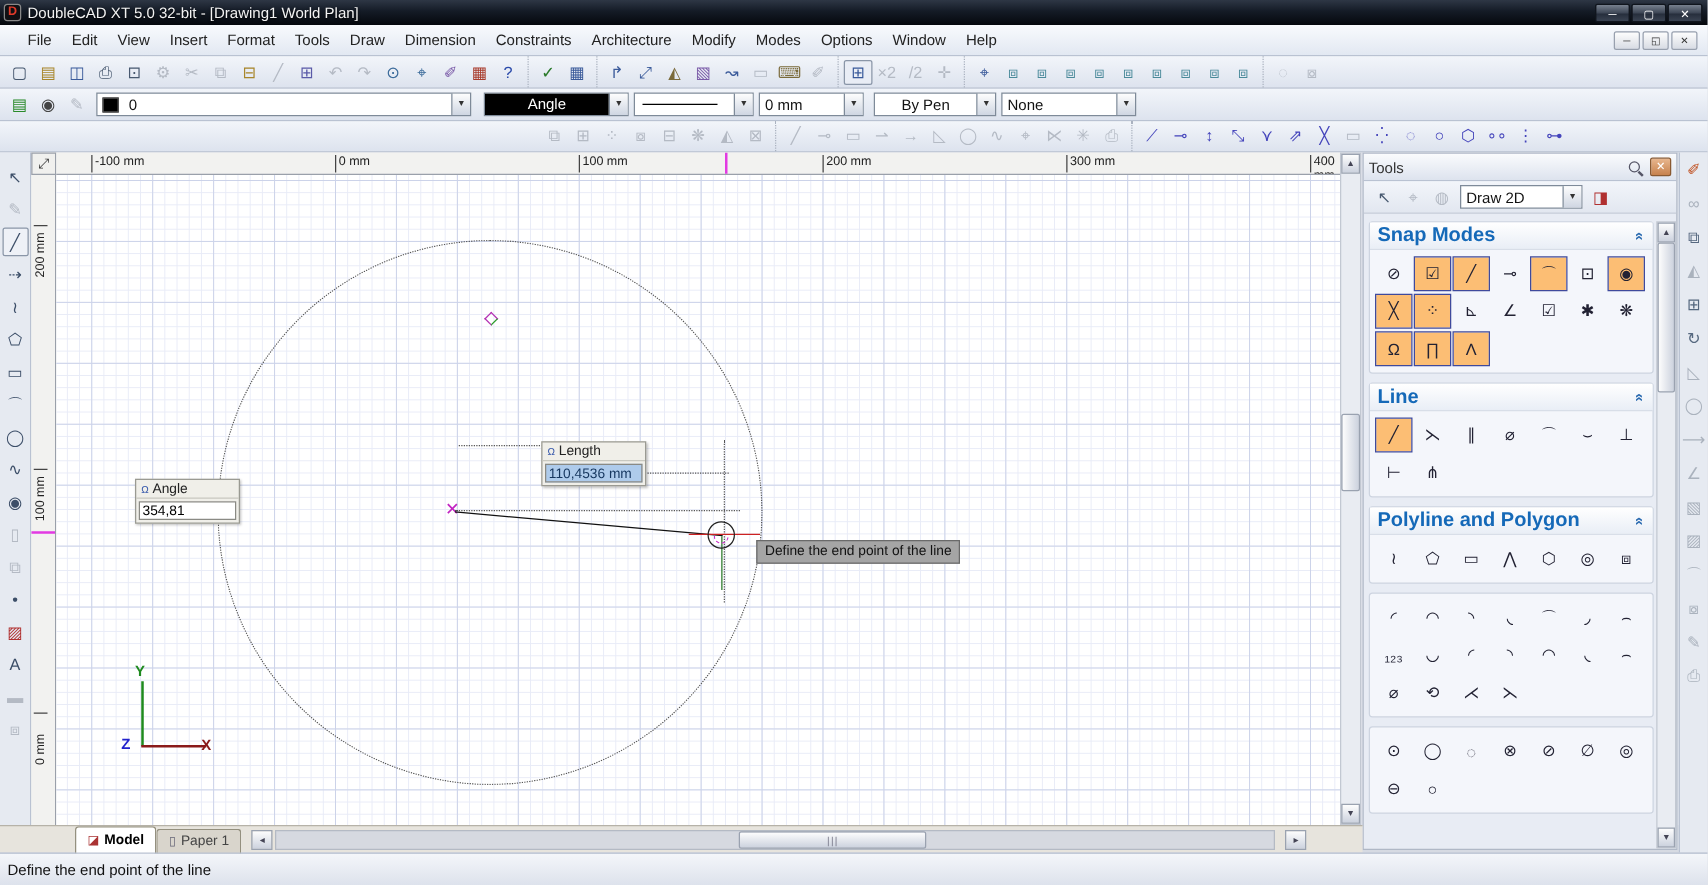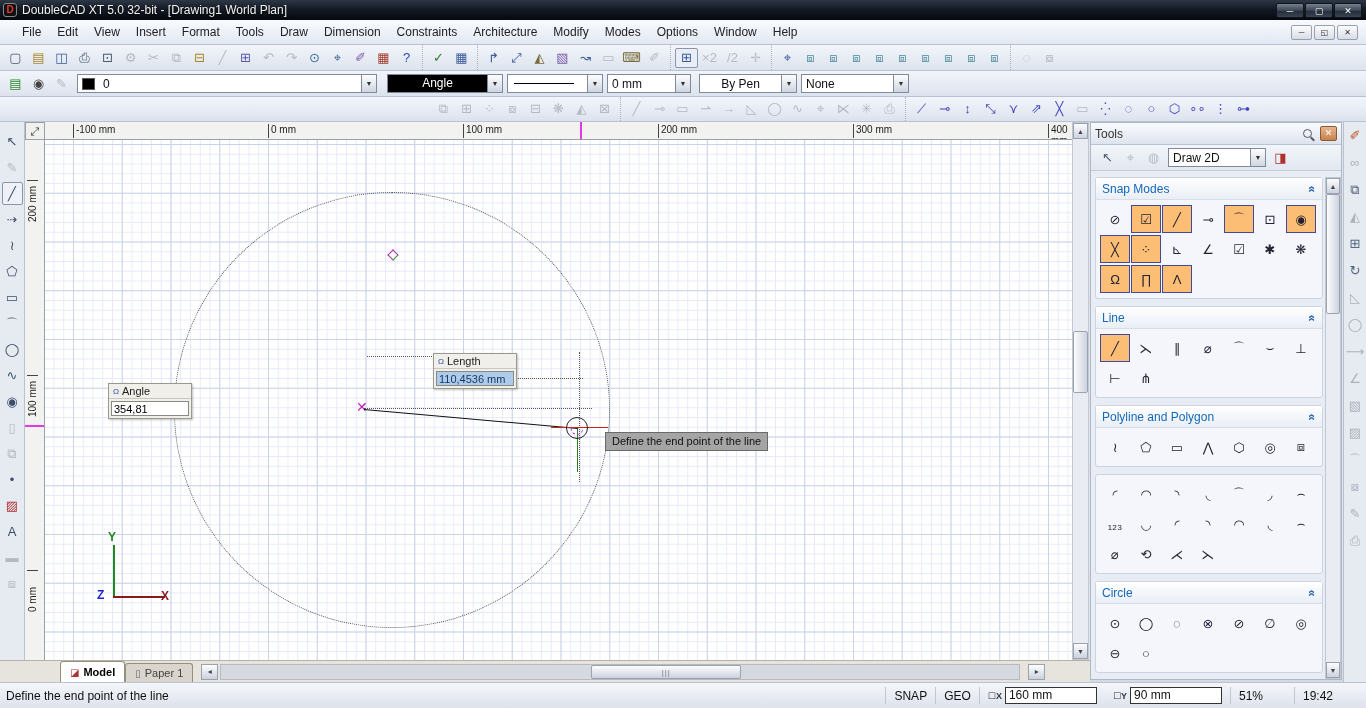--- a/index.html
+++ b/index.html
@@ -81,21 +81,21 @@
   #tools-panel{position:absolute;left:1090px;top:0;width:252px;height:558px;background:#e8ecf4;border:1px solid #b0b8c6;overflow:hidden;}
   #panel-title{height:22px;background:linear-gradient(180deg,#fafbfd,#dde3ee);border-bottom:1px solid #b9c2d2;display:flex;align-items:center;padding:0 4px;font-size:12px;color:#333;}
   #panel-title .mag{width:9px;height:9px;border:1.5px solid #556;border-radius:50%;position:relative;margin-left:auto;margin-right:8px;}
   #panel-title .mag::after{content:'';position:absolute;width:5px;height:2px;background:#556;transform:rotate(45deg);left:6px;top:8px;}
   #panel-close{width:17px;height:15px;background:linear-gradient(180deg,#e8b68e,#c7824e);border:1px solid #8a5a32;color:#fff;font-size:9px;line-height:13px;text-align:center;border-radius:2px;}
   #panel-toolbar{height:26px;display:flex;align-items:center;gap:3px;padding:0 5px;border-bottom:1px solid #c5ccd8;background:linear-gradient(180deg,#f2f5fa,#e2e7f0);}
   #panel-combo{width:98px;}
   #panel-content{position:absolute;left:4px;top:54px;width:228px;bottom:0;}
   .section{background:#f4f6fb;border:1px solid #cdd4e0;border-radius:3px;margin-bottom:7px;}
   .sec-hd{height:22px;display:flex;align-items:center;padding:0 6px;background:linear-gradient(180deg,#ffffff,#e9eef6);border-bottom:1px solid #d8dee8;}
-  .sec-title{color:#1569b8;font-weight:normal;font-size:12px;}
+  .sec-title{color:#1569b8;font-weight:bold;font-size:16px;}
   .chev{margin-left:auto;color:#2a6ab0;font-weight:bold;transform:rotate(90deg);font-size:12px;}
   .grid7{display:grid;grid-template-columns:repeat(7,28px);gap:4px 3px;padding:6px 5px;}
   .cell{width:28px;height:26px;display:flex;align-items:center;justify-content:center;font-size:13px;color:#223;}
   .cell.active{background:#fcbe74;outline:1px solid #3f4a9c;}
   #panel-scroll{position:absolute;left:234px;top:54px;width:16px;bottom:0;background:#e9ecf2;border:1px solid #c2c8d2;}
   #pthumb{position:absolute;left:0;top:16px;width:14px;height:120px;background:linear-gradient(90deg,#fdfdfd,#ccd2de);border:1px solid #9aa2b0;border-radius:2px;}
   
   #right-strip{position:absolute;left:1343px;top:0;width:23px;height:560px;background:#e6eaf1;border-left:1px solid #b9c2d2;display:flex;flex-direction:column;align-items:center;padding-top:4px;gap:7px;}
   .rti{width:20px;height:20px;line-height:20px;text-align:center;font-size:13px;color:#56687f;}
   .rti.disabled{color:#aab2bd;}
@@ -464,24 +464,20 @@
             <span class="cell" data-name="arc-semicircle-icon">◠</span>
             <span class="cell" data-name="arc-rotated-icon">◟</span>
             <span class="cell" data-name="arc-ellipse-arc-icon">⌢</span>
             <span class="cell" data-name="arc-trim-icon">⌀</span>
             <span class="cell" data-name="arc-complement-icon">⟲</span>
             <span class="cell" data-name="arc-concentric-copy-icon">⋌</span>
             <span class="cell" data-name="arc-split-icon">⋋</span>
           </div>
       </div>
       <div class="section" data-name="section-circle">
-        <div class="sec-hd">
-            <span class="sec-title" data-name="section-title">Circle</span>
-            <span class="chev" data-name="collapse-icon">«</span>
-          </div>
         <div class="grid7" data-name="circle-tools-grid">
             <span class="cell" data-name="circle-center-point-icon">⊙</span>
             <span class="cell" data-name="circle-double-point-icon">◯</span>
             <span class="cell" data-name="circle-triple-point-icon">◌</span>
             <span class="cell" data-name="circle-tan-two-icon">⊗</span>
             <span class="cell" data-name="circle-tan-line-icon">⊘</span>
             <span class="cell" data-name="circle-tan-point-icon">∅</span>
             <span class="cell" data-name="circle-concentric-icon">◎</span>
             <span class="cell" data-name="circle-elliptical-icon">⊖</span>
             <span class="cell" data-name="circle-rotated-icon">○</span>
@@ -527,35 +523,13 @@
   </div>
   <div id="hscroll-left" data-name="tab-scroll-left-button">◂</div>
   <div id="hscroll-track" data-name="canvas-horizontal-scrollbar">
     <div id="hthumb" data-name="horizontal-scroll-thumb">|||</div>
   </div>
   <div id="hscroll-right" data-name="tab-scroll-right-button">▸</div>
 </div>
 
 <div id="statusbar" data-name="status-bar">
   <span id="status-msg" data-name="status-message">Define the end point of the line</span>
-  <div id="status-right">
-    <div class="scell" data-name="snap-toggle">
-        <span>SNAP</span>
-      </div>
-    <div class="scell" data-name="geo-toggle">
-        <span>GEO</span>
-      </div>
-    <div class="scell" data-name="x-coordinate-cell">
-      <span class="xy" data-name="x-coordinate-icon">☐<span>X</span></span>
-      <span class="sfield" data-name="x-coordinate-input">160 mm</span>
-    </div>
-    <div class="scell" style="border-left:none" data-name="y-coordinate-cell">
-      <span class="xy" data-name="y-coordinate-icon">☐<span>Y</span></span>
-      <span class="sfield" data-name="y-coordinate-input">90 mm</span>
-    </div>
-    <div class="scell" style="width:64px" data-name="zoom-level">
-        <span>51%</span>
-      </div>
-    <div class="scell" style="width:72px" data-name="clock">
-        <span>19:42</span>
-      </div>
-  </div>
 </div>
 
 </body></html>

